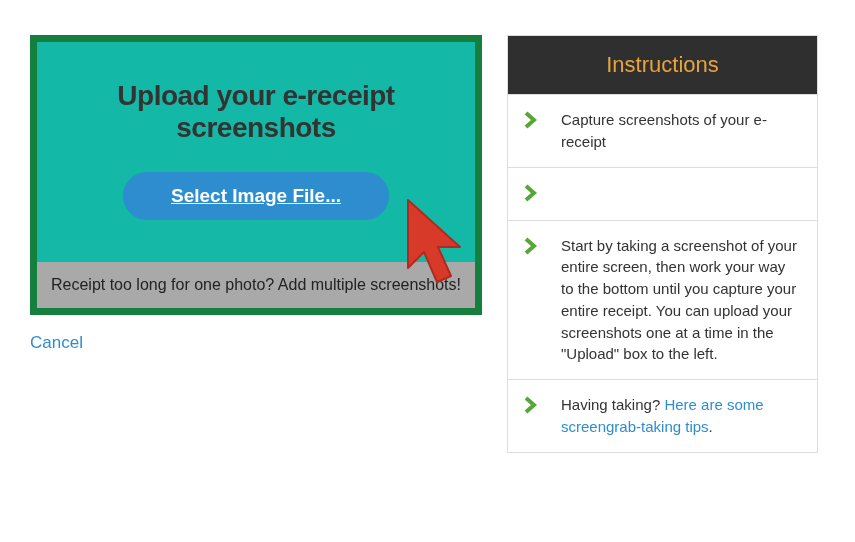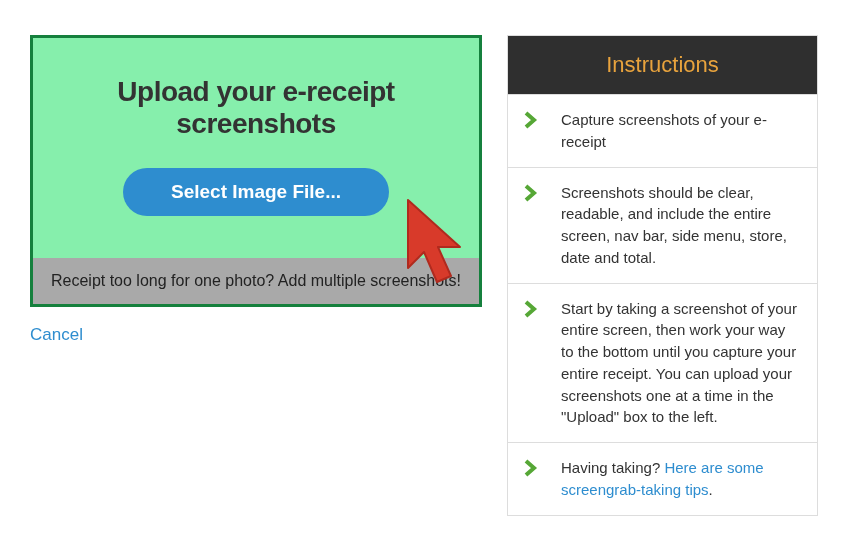--- a/index.html
+++ b/index.html
@@ -18,42 +18,43 @@
       display: flex;
       gap: 25px;
       padding: 35px 30px;
       align-items: flex-start;
     }
     .upload-panel {
       width: 452px;
       position: relative;
     }
     .upload-box {
-      border: 3px solid #15803d;
-      background: #86efac;
+      border: 7px solid #15803d;
+      background: #14b8a6;
       text-align: center;
     }
     .upload-title {
       font-size: 28px;
       font-weight: 700;
       color: #333;
       padding: 38px 18px 28px 18px;
       letter-spacing: -0.5px;
     }
     .select-button {
       display: inline-block;
       background: #2e8dcf;
       color: #fff;
       font-size: 19px;
       font-weight: 600;
       padding: 13px 48px;
       border: none;
       border-radius: 999px;
       cursor: pointer;
       margin-bottom: 42px;
+      text-decoration: underline;
     }
     .hint-bar {
       background: #a9a9a9;
       color: #222;
       font-size: 16px;
       padding: 14px 10px;
     }
     .cancel-link {
       color: #2e8dcf;
       font-size: 17px;
@@ -137,21 +138,20 @@
       </span>
       <div class="instruction-text">Capture screenshots of your e-receipt</div>
     </div>
 
     <div class="instruction-item">
       <span class="chevron">
         <svg width="18" height="18" viewBox="0 0 18 18">
             <path d="M4 2 L12 9 L4 16" fill="none" stroke="#56a736" stroke-width="4"></path>
           </svg>
       </span>
-      <div class="instruction-text">Screenshots should be clear, readable, and include the entire screen, nav bar, side menu, store, date and total.</div>
     </div>
 
     <div class="instruction-item">
       <span class="chevron">
         <svg width="18" height="18" viewBox="0 0 18 18">
             <path d="M4 2 L12 9 L4 16" fill="none" stroke="#56a736" stroke-width="4"></path>
           </svg>
       </span>
       <div class="instruction-text">
         <p>Start by taking a screenshot of your entire screen, then work your way to the bottom until you capture your entire receipt. You can upload your screenshots one at a time in the "Upload" box to the left.</p>

